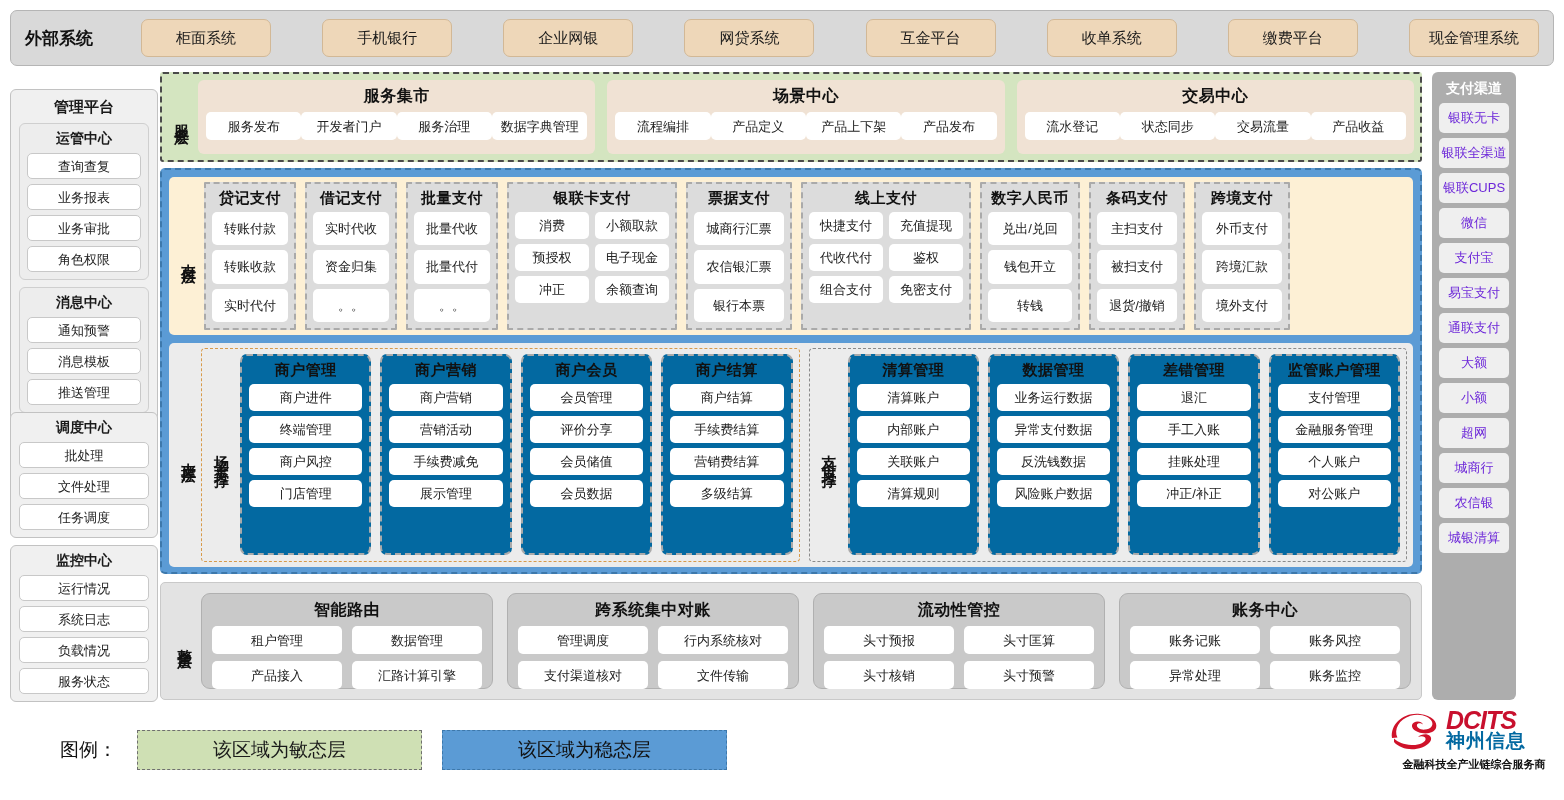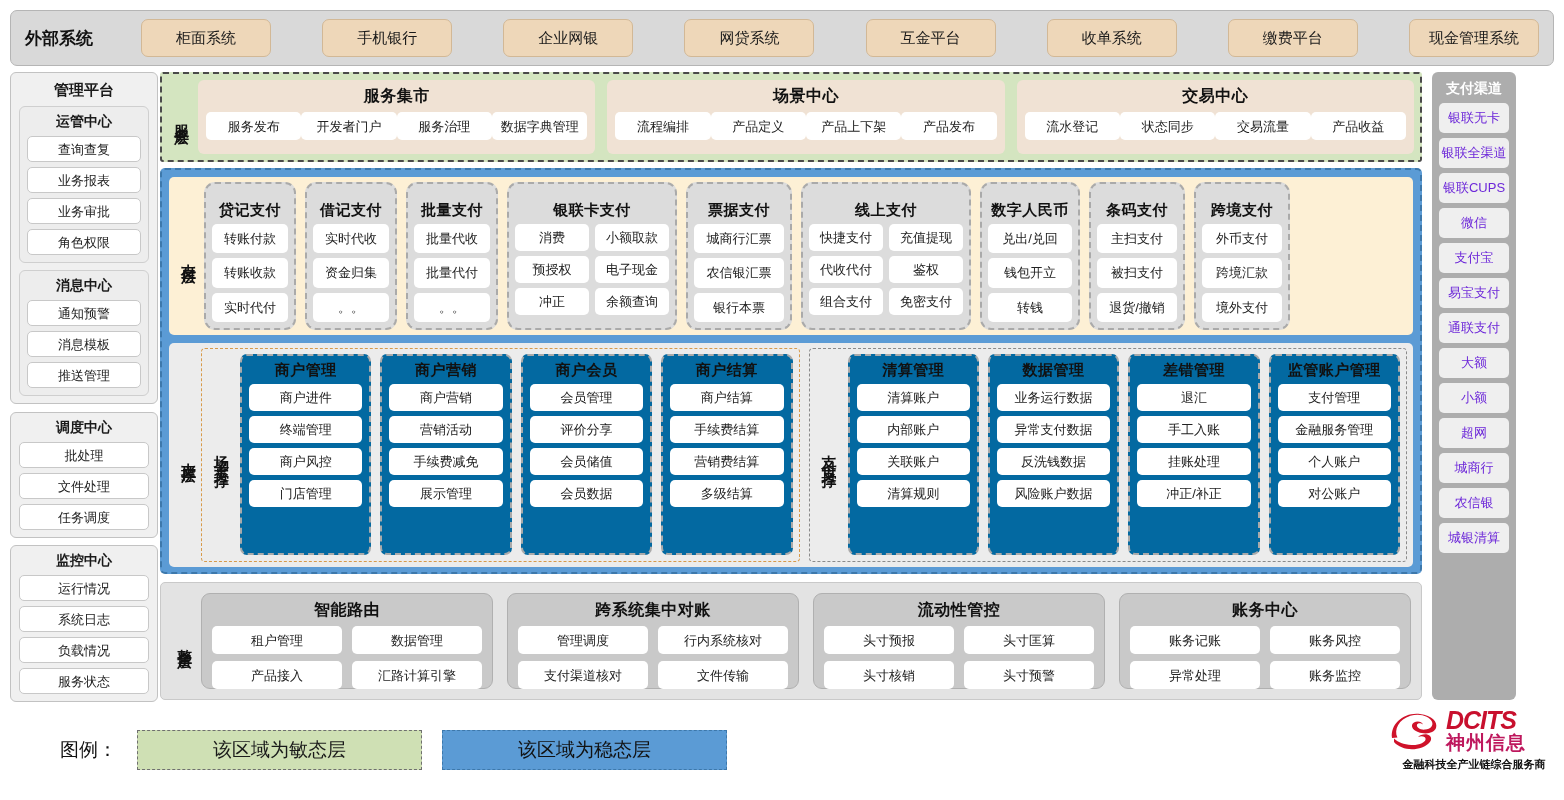--- a/index.html
+++ b/index.html
@@ -33,21 +33,21 @@
   .ext-label{font-weight:bold;font-size:17px;width:108px;flex:none;color:#111;}
   .ext-items{display:flex;gap:22px;flex:1;justify-content:space-between;padding-left:8px;}
   .ext-chip{
     background:#eed7b9;border:1px solid #d2b896;border-radius:7px;
     width:130px;height:38px;display:flex;align-items:center;justify-content:center;
     font-size:15px;color:#1a1a1a;box-sizing:border-box;
   }
 
   
   .mgmt{
-    position:absolute;left:10px;top:72px;width:148px;height:628px;
+    position:absolute;left:10px;top:89px;width:148px;height:628px;
     background:#f0f0f0;border:1px solid #c2c2c2;border-radius:6px;
     box-sizing:border-box;padding:6px 8px;
   }
   .mgmt-title{font-weight:bold;font-size:15px;text-align:center;margin:2px 0 6px;}
   .mgmt-box{
     background:#ededed;border:1px solid #cfcfcf;border-radius:6px;
     padding:4px 7px 7px;margin-bottom:7px;box-sizing:border-box;
   }
   .mgmt-box-title{font-weight:bold;font-size:14px;text-align:center;margin:2px 0 5px;}
   .mgmt-chip{height:26px;margin-bottom:5px;font-size:13px;}
@@ -88,22 +88,22 @@
     box-sizing:border-box;padding:7px;
   }
 
   
   .pay-layer{
     height:158px;background:#fdf0d5;border-radius:5px;
     display:flex;align-items:stretch;box-sizing:border-box;padding:5px 6px;
   }
   .pay-groups{display:flex;gap:9px;flex:1;padding-left:3px;}
   .pay-group{
-    background:#dcdcdc;border:2px dashed #aaaaaa;border-radius:11px;
-    box-sizing:border-box;padding:15px 6px 6px;display:flex;flex-direction:column;
+    background:#dcdcdc;border:2px dashed #aaaaaa;border-radius:1px;
+    box-sizing:border-box;padding:3px 6px 6px;display:flex;flex-direction:column;
   }
   .pay-group .grp-title{font-size:15px;margin:2px 0 4px;}
   .pay-col{display:flex;flex-direction:column;gap:5px;flex:1;}
   .pay-row{display:flex;gap:6px;}
   .pay-group .chip{height:27px;flex:1;border:none;font-size:13px;}
   .w1{width:92px;} .w2{width:170px;}
 
   
   .sup-layer{
     height:224px;margin-top:8px;background:#ececec;border-radius:5px;
@@ -166,21 +166,21 @@
     font-size:19px;box-sizing:border-box;
   }
   .legend-agile{background:#cfe0b4;border:1px dashed #6f6f6f;color:#1a1a1a;}
   .legend-stable{background:#5b9bd5;border:1px dashed #3d78ab;color:#111;}
 
   
   .logo{position:absolute;left:1388px;top:708px;width:172px;height:84px;}
   .logo-row{display:flex;align-items:center;gap:4px;}
   .logo-text{display:flex;flex-direction:column;line-height:1;}
   .logo-en{font-size:25px;font-weight:bold;color:#c8102e;letter-spacing:-1px;font-style:italic;}
-  .logo-cn{font-size:19px;font-weight:bold;color:#be185d;letter-spacing:1px;}
+  .logo-cn{font-size:19px;font-weight:bold;color:#0369a1;letter-spacing:1px;font-family:Liberation Mono, monospace;}
   .logo-tag{font-size:11px;font-weight:bold;color:#111;margin-top:5px;text-align:center;white-space:nowrap;}
 </style>
 </head>
 <body>
 
 <div class="page">
 
   <div class="ext-bar">
     <div class="ext-label">外部系统</div>
     <div class="ext-items">

